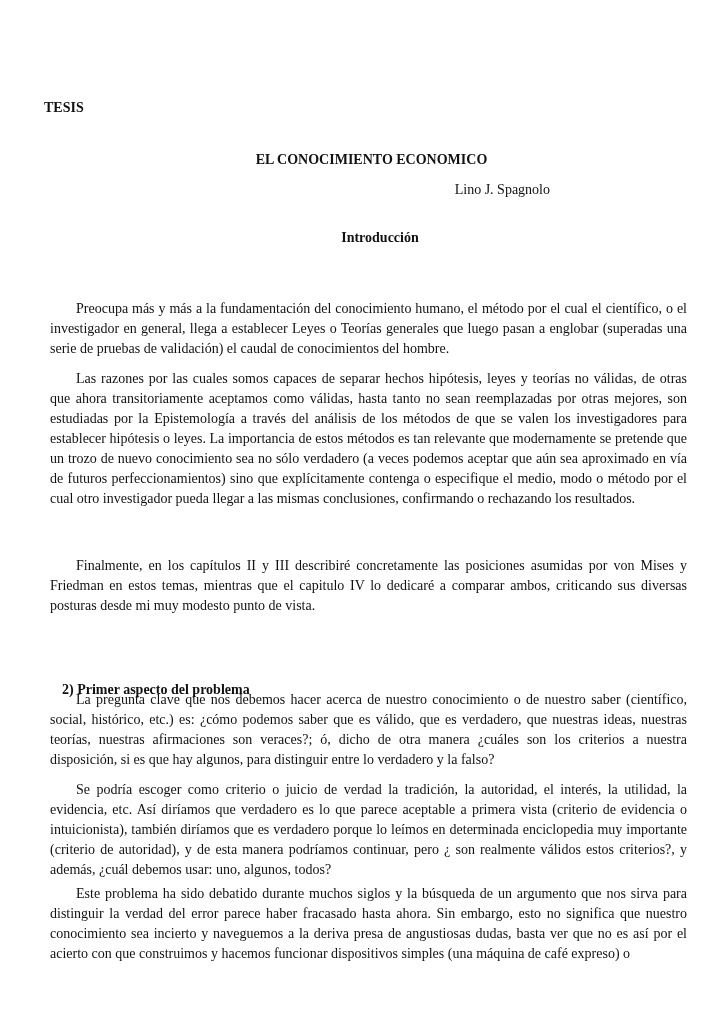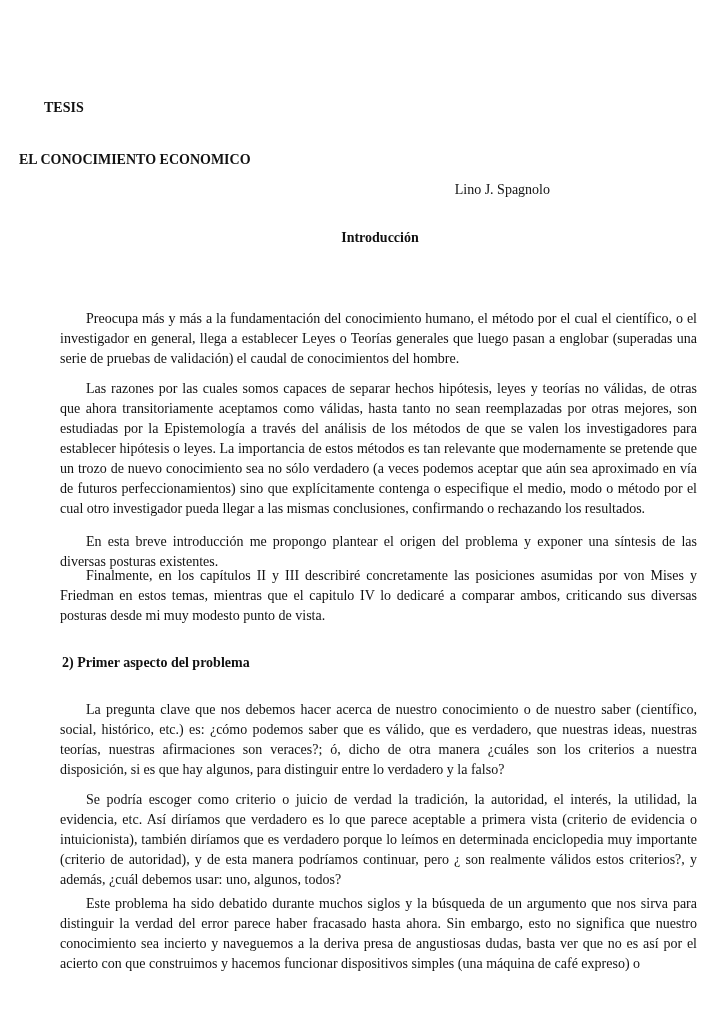--- a/index.html
+++ b/index.html
@@ -7,53 +7,52 @@
     width: 724px; height: 1024px; overflow: hidden; position: relative;
     font-family: "Liberation Serif", serif; color: #111;
   }
   .page { position: absolute; left: 0; top: 0; width: 592px; height: 1024px; }
   .label-tesis {
     position: absolute; left: 44px; top: 100px;
     font-weight: bold; font-size: 14px;
   }
   .doc-title {
     position: absolute; left: 0; width: 724px; top: 152px;
-    text-align: left; font-weight: bold; font-size: 14px;
+    text-align: center; font-weight: bold; font-size: 14px;
     padding-left: 19px; box-sizing: border-box;
   }
   .author {
     position: absolute; right: 42px; top: 182px;
     font-size: 14px;
   }
   .intro-heading {
     position: absolute; left: 0; width: 724px; top: 230px;
     text-align: center; font-weight: bold; font-size: 14px;
     padding-left: 36px; box-sizing: border-box;
   }
   .section-heading {
     position: absolute; left: 62px;
     font-weight: bold; font-size: 14px;
   }
   .para {
     position: absolute; left: 44px; width: 637px;
     font-size: 14px; line-height: 20px; text-align: justify;
-    text-indent: 26px; margin: 16px;
+    text-indent: 26px; margin: 6px;
   }
 </style>
 </head>
 <body>
 
 <div class="page">
   <div class="label-tesis">TESIS</div>
   <div class="doc-title">EL CONOCIMIENTO ECONOMICO</div>
   <div class="author">Lino J. Spagnolo</div>
   <div class="intro-heading">Introducción</div>
 
   <p class="para" style="top:293px;">Preocupa más y más a la fundamentación del conocimiento humano, el método por el cual el científico, o el investigador en general, llega a establecer Leyes o Teorías generales que luego pasan a englobar (superadas una serie de pruebas de validación) el caudal de conocimientos del hombre.</p>
   <p class="para" style="top:363px;">Las razones por las cuales somos capaces de separar hechos hipótesis, leyes y teorías no válidas, de otras que ahora transitoriamente aceptamos como válidas, hasta tanto no sean reemplazadas por otras mejores, son estudiadas por la Epistemología a través del análisis de los métodos de que se valen los investigadores para establecer hipótesis o leyes. La importancia de estos métodos es tan relevante que modernamente se pretende que un trozo de nuevo conocimiento sea no sólo verdadero (a veces podemos aceptar que aún sea aproximado en vía de futuros perfeccionamientos)  sino que explícitamente contenga o especifique el medio, modo o método por el cual otro investigador pueda llegar a las mismas conclusiones, confirmando o rechazando los resultados.</p>
-  <p class="para" style="top:516px;">En esta breve introducción me propongo plantear el origen del problema y exponer una síntesis de las diversas posturas existentes.</p>
   <p class="para" style="top:550px;">Finalmente, en los capítulos II y III describiré concretamente las posiciones asumidas por von Mises y Friedman en estos temas, mientras que el capitulo IV lo dedicaré a comparar ambos, criticando sus diversas posturas desde mi muy modesto punto de vista.</p>
 
-  <div class="section-heading" style="top:655px;text-align:right;">2)  Primer aspecto del problema</div>
+  <div class="section-heading" style="top:682px;text-align:right;">2)  Primer aspecto del problema</div>
   <p class="para" style="top:684px;">La pregunta clave que nos debemos hacer acerca de nuestro conocimiento o de nuestro saber (científico, social, histórico, etc.) es: ¿cómo podemos saber que es válido,  que es verdadero, que nuestras ideas, nuestras teorías, nuestras afirmaciones son veraces?; ó, dicho de otra manera ¿cuáles son los criterios a nuestra disposición,  si es que hay algunos, para distinguir entre lo verdadero y la falso?</p>
   <p class="para" style="top:774px;">Se podría escoger como criterio o juicio de verdad la tradición, la autoridad, el interés, la utilidad, la evidencia, etc. Así diríamos que verdadero es lo que parece aceptable a primera vista (criterio de evidencia o intuicionista), también diríamos que es verdadero porque lo leímos en determinada enciclopedia muy importante (criterio de autoridad), y de esta manera podríamos continuar, pero ¿ son realmente válidos estos criterios?, y además, ¿cuál debemos usar: uno, algunos, todos?</p>
   <p class="para" style="top:878px;">Este problema ha sido debatido durante muchos siglos y la búsqueda de un argumento que nos sirva para distinguir la verdad del error parece haber fracasado hasta ahora. Sin embargo, esto no significa que nuestro conocimiento sea incierto y naveguemos a la deriva presa de angustiosas dudas,  basta ver que no es así por el acierto con que construimos y hacemos funcionar dispositivos simples (una máquina de café expreso) o</p>
 </div>
 
 </body></html>

